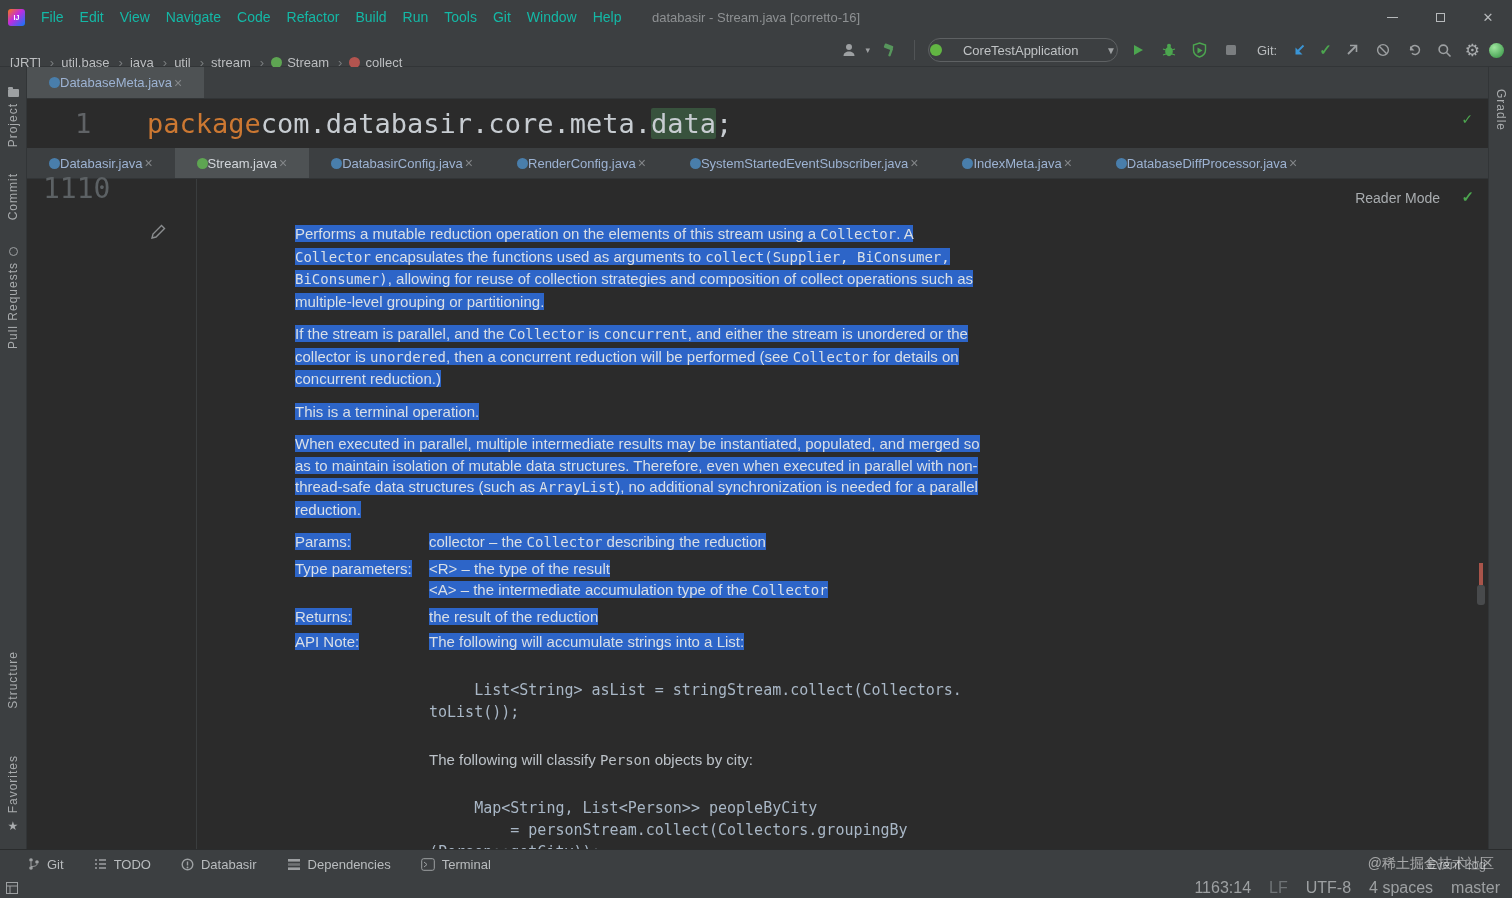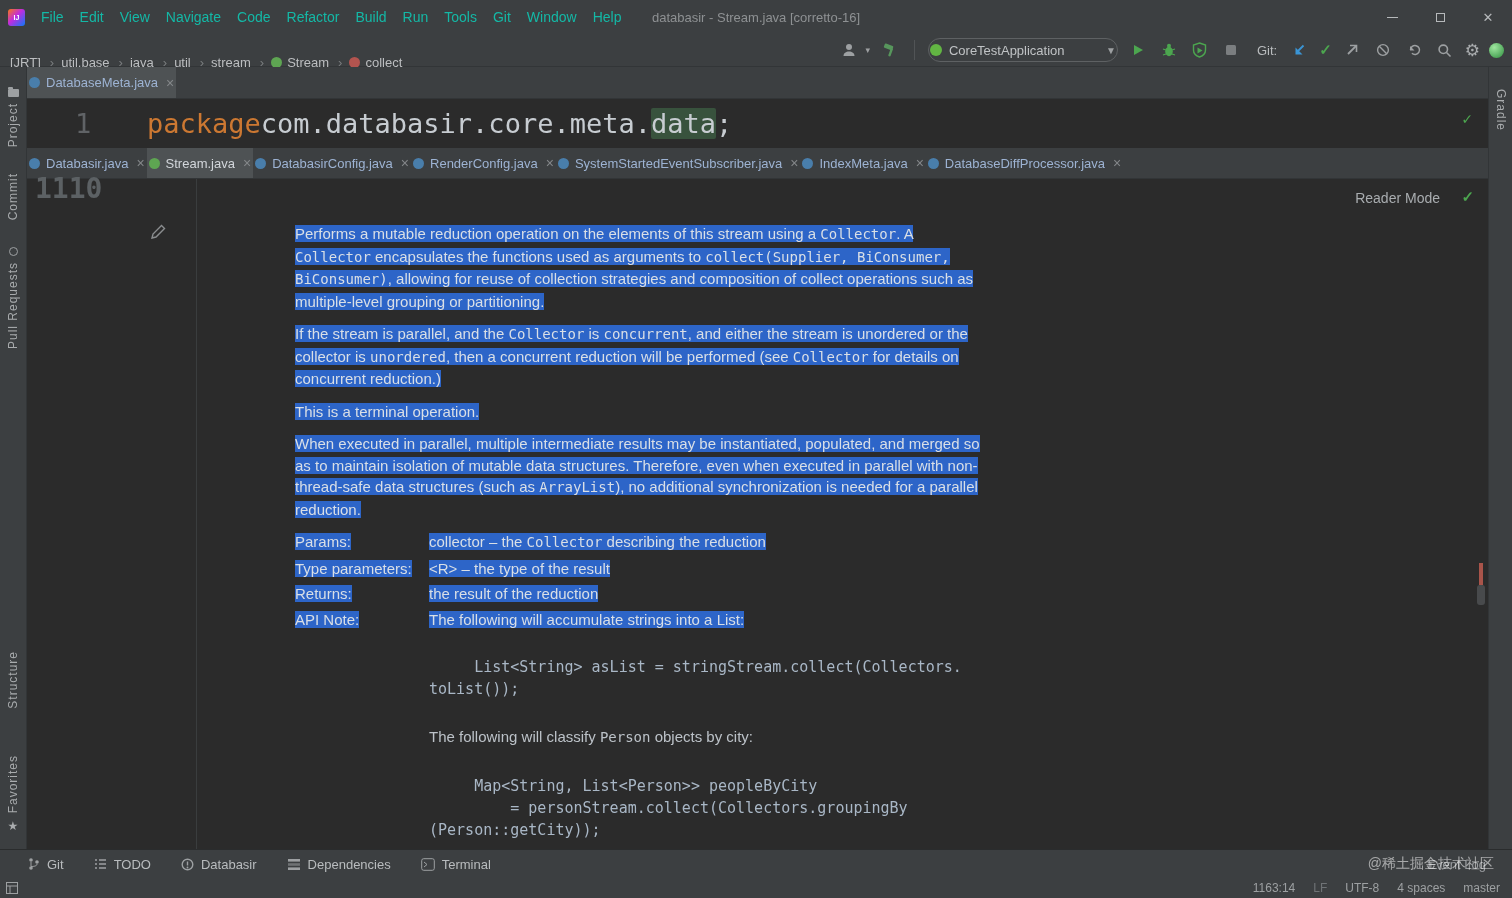--- a/index.html
+++ b/index.html
@@ -33,21 +33,21 @@
   .crumb{display:flex;align-items:center;color:#bcbec0;padding:2px 2px;margin-top:24px;}
   .crumb:not(:first-child)::before{content:"›";color:#7a7d7f;margin:0 7px 0 5px;}
   .ci{display:none;width:11px;height:11px;border-radius:50%;margin-right:5px;
     color:#fff;font-size:8px;line-height:11px;text-align:center;font-family:"DejaVu Sans Mono",monospace;}
   .ci.interface{display:inline-block;background:#5ea552;}
   .ci.method{display:inline-block;background:#b3544f;}
   .nav-right{margin-left:auto;display:flex;align-items:center;gap:9px;}
   .tb-icon{display:flex;align-items:center;justify-content:center;width:22px;height:22px;}
   .caret{font-size:9px;color:#9da0a2;margin-left:-4px;}
   .vsep{width:1px;height:20px;background:#515456;margin:0 4px;}
-  .runcfg{display:flex;align-items:center;gap:7px;border:1px solid #5e6163;border-radius:12px;
+  .runcfg{display:flex;align-items:center;gap:21px;border:1px solid #5e6163;border-radius:12px;
     height:24px;padding:0 1px;min-width:190px;color:#c0c3c5;}
   .runcfg .leaf{width:12px;height:12px;border-radius:50%;background:#62b543;}
   .runcfg .cfg-caret{margin-left:auto;font-size:10px;color:#9da0a2;}
   .gitlabel{color:#b9bcbe;margin:0 2px 0 6px;}
   .checkglyph{color:var(--green);font-size:15px;font-weight:bold;}
   .ball{width:15px;height:15px;border-radius:50%;background:radial-gradient(circle at 35% 30%,#9fe69f,#2f8f3f);}
   .gear{font-size:17px;color:#a9acae;line-height:1;}
 
   
   .body{flex:1;display:flex;min-height:0;}
@@ -66,43 +66,43 @@
   .s-icon.pin{display:block;width:9px;height:9px;border:1.5px solid #9da0a2;border-radius:50%;}
   .s-icon.star{display:block;order:2;color:#a9acae;font-size:12px;}
   .s-icon.star::before{content:"★";}
 
   .editor-col{flex:1;display:flex;flex-direction:column;min-width:0;background:var(--editor);}
 
   
   .tabrow{height:32px;flex:none;display:flex;align-items:stretch;background:var(--chrome);
     border-bottom:1px solid #323537;font-size:13px;overflow:hidden;}
   .tabrow.second{height:31px;}
-  .tab{display:flex;align-items:center;gap:6px;padding:0 2px;color:#d2d6db;cursor:default;}
+  .tab{display:flex;align-items:center;padding:0 22px;color:#d2d6db;cursor:default;}
   .tab.active{background:var(--tabsel);}
   .tab .tlabel{white-space:nowrap;}
   .tab.modified .tlabel{color:var(--modblue);}
   .fi{width:11px;height:11px;border-radius:50%;flex:none;}
   .fi.class{background:#497eab;}
   .fi.interface{background:#5ea552;}
   .tclose{color:#84878a;font-size:14px;line-height:1;margin-left:2px;}
 
   
   .bigline{height:49px;flex:none;background:var(--editor);display:flex;align-items:center;position:relative;
     font-family:"DejaVu Sans Mono",monospace;font-size:27px;}
   .bigline .ln{width:120px;flex:none;color:var(--gutter);padding-left:48px;}
   .bigline .kw{color:var(--kw);}
   .bigline .cbody{color:#c7ccd1;}
   .bigline .hl{background:var(--hl);color:#c7ccd1;border-radius:2px;}
   .bigline .insp{position:absolute;right:16px;top:10px;color:var(--green);font-size:16px;font-weight:bold;}
 
   
   .reader{flex:1;display:flex;min-height:0;position:relative;background:var(--editor);}
   .rgutter{width:170px;flex:none;border-right:1px solid #3a3d3e;position:relative;}
-  .rgutter .bigln{position:absolute;top:-7px;left:8px;font-family:"DejaVu Sans Mono",monospace;
-    font-size:28px;color:#5c6164;font-weight:bold;}
+  .rgutter .bigln{position:absolute;top:-7px;left:16px;font-family:"DejaVu Sans Mono",monospace;
+    font-size:28px;color:#5c6164;}
   .rgutter .pencil{position:absolute;top:44px;left:122px;}
   .docpane{flex:1;position:relative;padding:44px 30px 0 98px;overflow:hidden;font-size:15px;line-height:21.5px;color:#c3c9cf;}
   .reader-badge{position:absolute;top:9px;right:48px;font-size:14px;color:#a9adb0;}
   .insp-check{position:absolute;top:7px;right:14px;color:var(--green);font-size:15px;font-weight:bold;}
   .doc-p{max-width:695px;margin:0 0 11px 0;}
   .sel{background:var(--sel);color:#d9dfe6;}
   .rich .code{font-family:"DejaVu Sans Mono",monospace;font-size:14px;}
   .dlrow{display:flex;margin-bottom:4px;max-width:760px;}
   .dlrow .dt{width:134px;flex:none;}
   .dlrow .dd{flex:1;}
@@ -113,21 +113,21 @@
   .emark-red{position:absolute;top:384px;right:5px;width:4px;height:22px;background:#a9544a;}
   .ethumb{position:absolute;top:406px;right:3px;width:8px;height:20px;background:#56595b;opacity:.7;border-radius:3px;}
 
   
   .toolbtns{height:29px;flex:none;display:flex;align-items:center;background:var(--chrome);
     border-top:1px solid #2a2c2d;padding-left:28px;gap:30px;font-size:13px;position:relative;}
   .tbtn{display:flex;align-items:center;gap:7px;color:#b9bcbe;}
   .eventlog{position:absolute;right:26px;display:flex;align-items:center;gap:6px;color:#9a9da0;}
   .watermark{position:absolute;right:18px;top:5px;font-size:14px;color:rgba(255,255,255,0.55);pointer-events:none;white-space:nowrap;}
   .statusbar{height:20px;flex:none;display:flex;align-items:center;background:var(--chrome);
-    font-size:12px;color:#9da0a2;padding:0 12px 0 6px;}
+    font-size:16px;color:#9da0a2;padding:0 12px 0 6px;}
   .sb-right{margin-left:auto;display:flex;align-items:center;gap:18px;}
   .sb-item.dim{color:#6f7376;}
 </style>
 </head>
 <body>
 
 <div class="ide">
 
   <header class="titlebar">
     <div class="logo">IJ</div>
@@ -408,20 +408,21 @@
           <p class="doc-p"><span class="sel rich"><span class="txt">When executed in parallel, multiple intermediate results may be instantiated, populated, and merged so as to maintain isolation of mutable data structures. Therefore, even when executed in parallel with non-thread-safe data structures (such as </span><span class="code">ArrayList</span><span class="txt">), no additional synchronization is needed for a parallel reduction.</span></span></p>
 
           <div class="dlrow">
             <span class="dt"><span class="sel">Params:</span></span>
             <span class="dd"><span class="sel rich"><span class="txt">collector – the </span><span class="code">Collector</span><span class="txt"> describing the reduction</span></span></span>
           </div>
           <div class="dlrow">
             <span class="dt"><span class="sel">Type parameters:</span></span>
             <span class="dd">
               <div><span class="sel rich"><span class="txt">&lt;R&gt; – the type of the result</span></span></div>
+              <div><span class="sel rich"><span class="txt">&lt;A&gt; – the intermediate accumulation type of the </span><span class="code">Collector</span></span></div>
             </span>
           </div>
           <div class="dlrow">
             <span class="dt"><span class="sel">Returns:</span></span>
             <span class="dd"><span class="sel rich"><span class="txt">the result of the reduction</span></span></span>
           </div>
           <div class="dlrow">
             <span class="dt"><span class="sel">API Note:</span></span>
             <span class="dd"><span class="sel rich"><span class="txt">The following will accumulate strings into a List:</span></span></span>
           </div>

